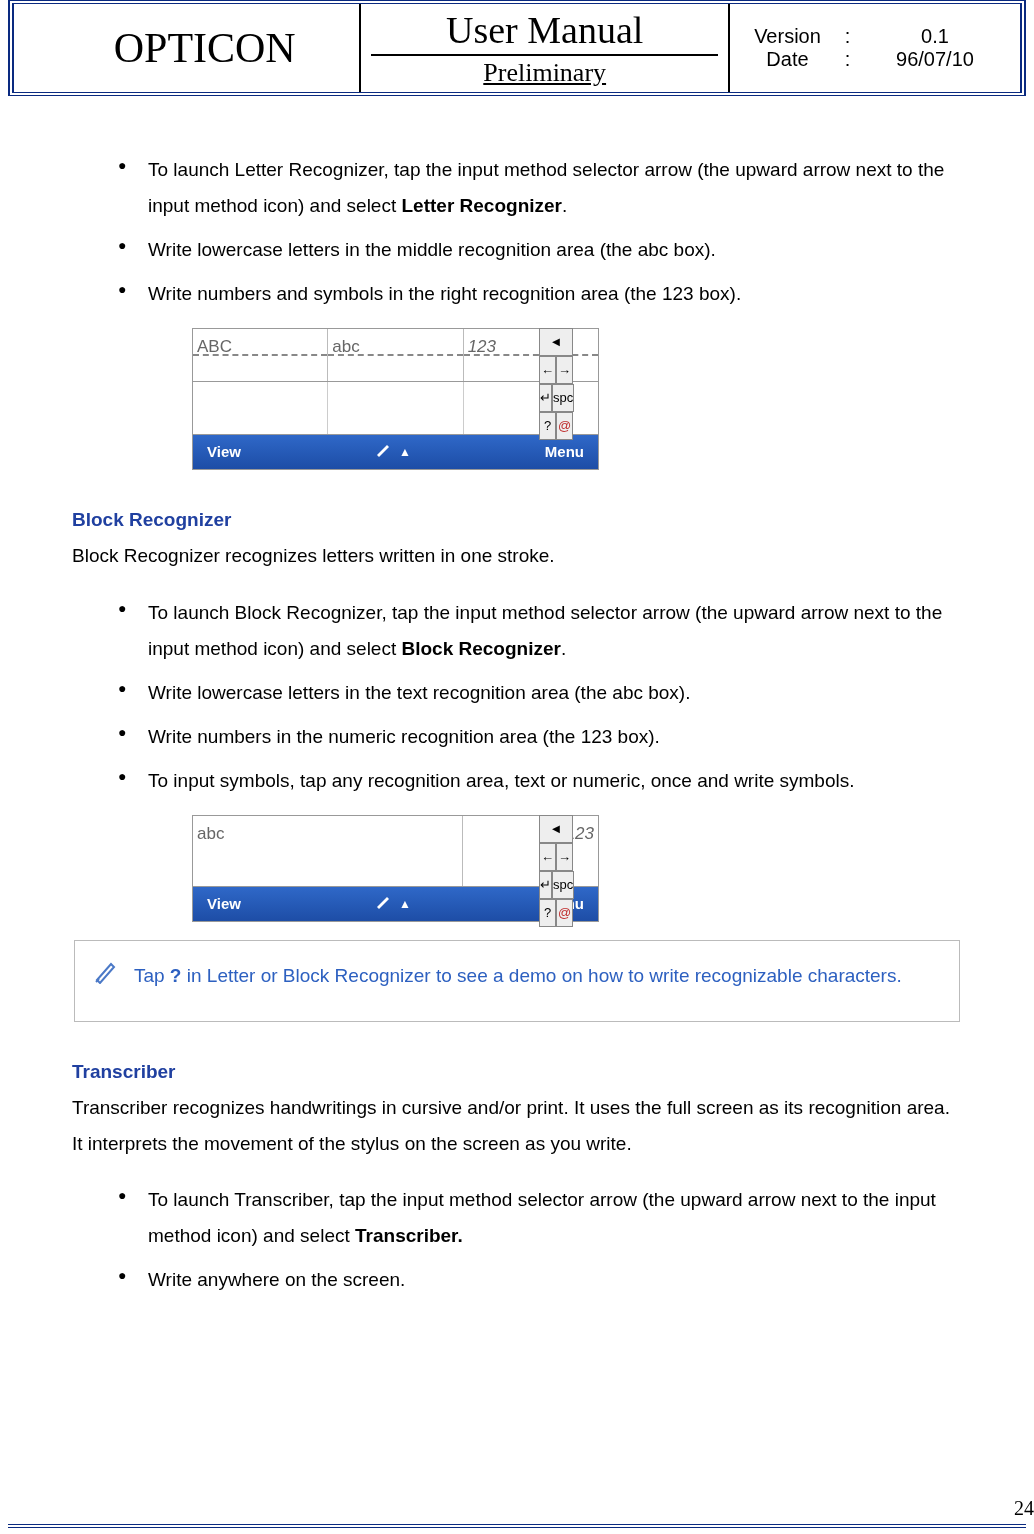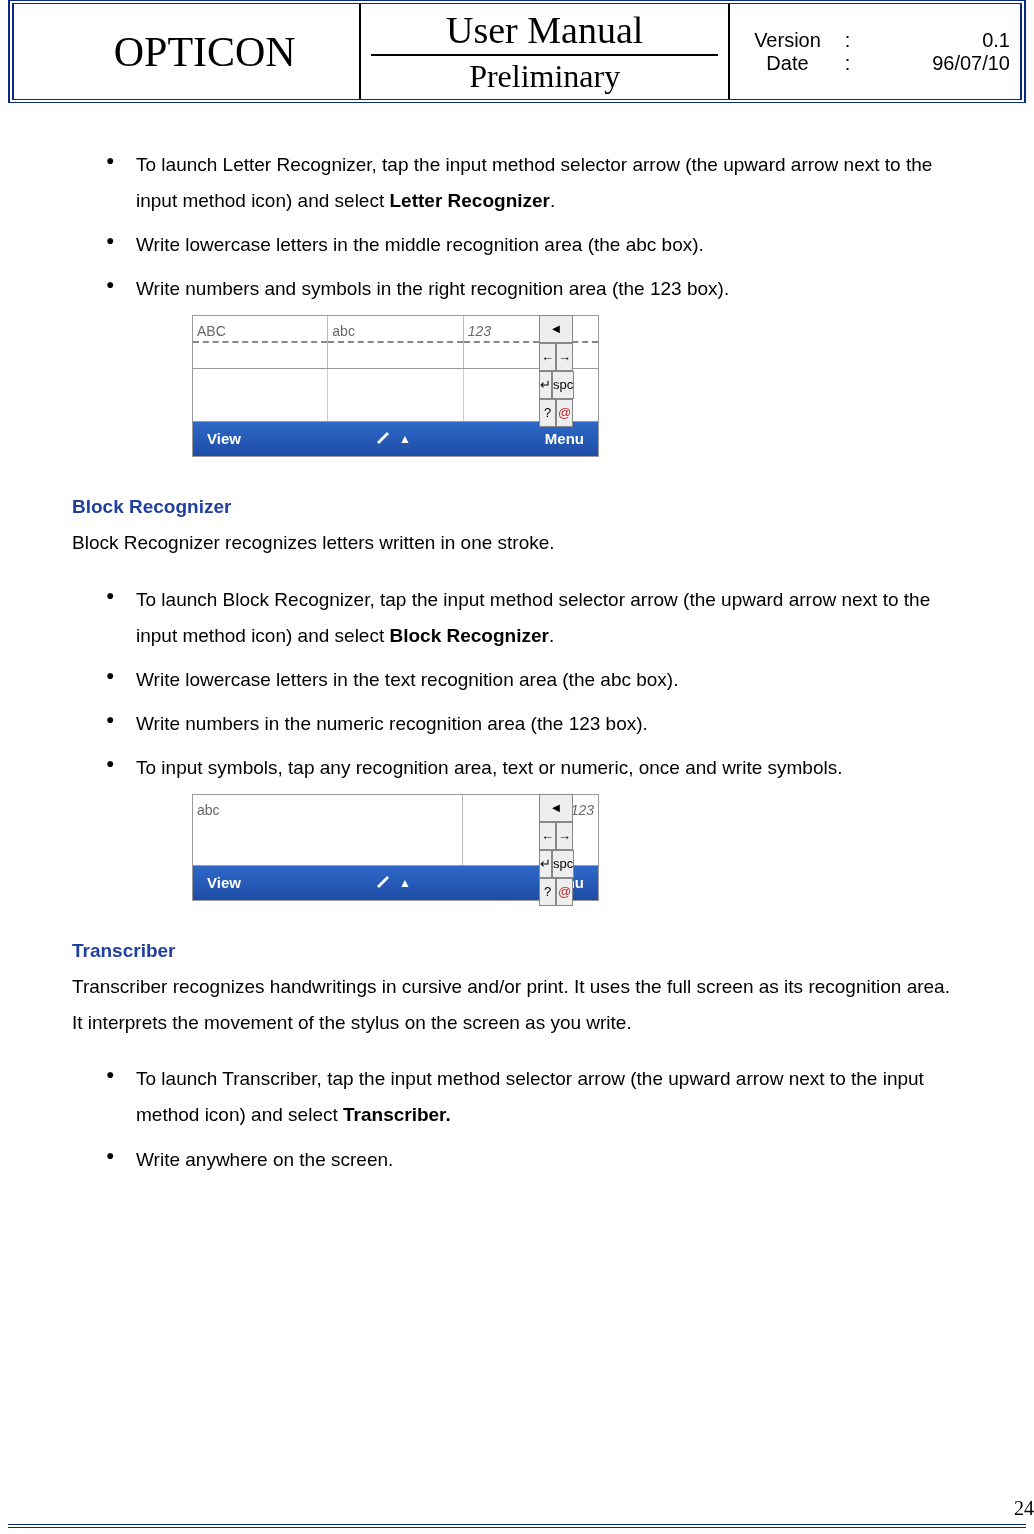--- a/index.html
+++ b/index.html
@@ -4,38 +4,38 @@
 <style>
   html,body{margin:0;padding:0;background:#fff;font-family:Verdana,Arial,sans-serif;color:#000;}
   .page{width:1034px;height:1534px;box-sizing:border-box;position:relative;padding:0 0 0 0;}
   
   .hdr{border:4px double #0a2a80;border-left-width:6px;border-right-width:6px;margin:0 8px;padding-left:36px;}
   .hdr table{width:100%;border-collapse:collapse;}
   .hdr td{vertical-align:middle;padding:4px 10px;}
   .hdr .c1{width:32%;border-right:2px solid #000;font-family:"Times New Roman",serif;font-size:42px;text-align:center;}
   .hdr .c2{width:38%;border-right:2px solid #000;text-align:center;}
   .hdr .c2 .um{font-family:"Times New Roman",serif;font-size:38px;border-bottom:2px solid #000;display:block;padding-bottom:2px;}
-  .hdr .c2 .pre{font-family:"Times New Roman",serif;font-size:32px;display:block;padding-top:2px;}
+  .hdr .c2 .pre{font-family:"Times New Roman",serif;font-size:26px;display:block;padding-top:2px;text-decoration:underline;}
   .hdr .c3{width:30%;font-family:Verdana,Arial,sans-serif;font-size:20px;}
   .hdr .c3 .row{display:flex;}
   .hdr .c3 .lbl{width:95px;text-align:center;}
   .hdr .c3 .sep{width:25px;text-align:center;}
-  .hdr .c3 .val{flex:1;text-align:right;}
+  .hdr .c3 .val{flex:1;text-align:center;}
   
   .content{padding:40px 72px 0 72px;font-size:19px;line-height:1.9;}
-  ul.bul{list-style:none;margin:4px;padding:0;}
+  ul.bul{list-style:none;margin:16px;padding:0;}
   ul.bul>li{position:relative;padding-left:60px;margin:0 0 8px 0;}
   ul.bul>li::before{content:"\25CF";position:absolute;left:30px;top:0;font-size:14px;}
   .bold{font-weight:bold;}
   .sechead{color:#2040a0;font-weight:bold;margin-top:32px;}
   .para{margin:0 0 20px 0;}
   
   .regpanel{width:405px;border:1px solid #999;margin-left:60px;margin-top:6px;background:#fff;}
   .regtop{height:52px;border-bottom:1px solid #999;display:flex;}
-  .regtop .area{flex:1;border-right:1px solid #bbb;position:relative;font-size:14px;color:#666;}
+  .regtop .area{flex:1;border-right:1px solid #bbb;position:relative;font-size:17px;color:#666;}
   .regtop .area:last-child{border-right:none;font-style:italic;}
   .regtop .area .lbl{position:absolute;top:2px;left:4px;font-family:Arial,sans-serif;}
   .regtop .dash{position:absolute;left:0;right:0;top:48%;border-top:2px dashed #888;}
   .regside{position:absolute;right:-36px;top:0;width:34px;}
   .regwrap{position:relative;}
   .regside .sbtn{height:26px;border:1px solid #888;display:flex;align-items:center;justify-content:center;font-size:13px;background:#eee;}
   .regrow2{height:52px;border-bottom:1px solid #999;display:flex;}
   .regrow2 .cell{flex:1;border-right:1px solid #ccc;}
   .regrow2 .cell:last-child{border-right:none;}
   .regbar{height:34px;background:#2a5fbf;background:linear-gradient(#2f68c8,#1d4da6);color:#fff;display:flex;align-items:center;justify-content:space-between;padding:0 14px;font-weight:bold;font-size:15px;}
@@ -187,20 +187,29 @@
           <div class="sbtn" style="flex:1">↵</div>
           <div class="sbtn" style="flex:1">spc</div>
         </div>
         <div style="display:flex;">
           <div class="sbtn" style="flex:1">?</div>
           <div class="sbtn" style="flex:1;color:#c03030;">@</div>
         </div>
       </div>
     </div>
 
+    <div class="note">
+      <span class="ico">
+        <svg width="26" height="26" viewBox="0 0 26 26">
+            <path d="M4 22 L18 6 L21 9 L7 25 Z" fill="none" stroke="#4b79c7" stroke-width="2"></path>
+            <path d="M3 24 L6 21" stroke="#4b79c7" stroke-width="2"></path>
+          </svg>
+      </span>
+      <span>Tap </span><span class="qb">?</span><span> in Letter or Block Recognizer to see a demo on how to write recognizable characters.</span>
+    </div>
 
     <div class="sechead" style="">Transcriber</div>
     <p class="para">Transcriber recognizes handwritings in cursive and/or print. It uses the full screen as its recognition area. It interprets the movement of the stylus on the screen as you write.</p>
 
     <ul class="bul">
       <li>
         <span>To launch Transcriber, tap the input method selector arrow (the upward arrow next to the input method icon) and select </span><span class="bold">Transcriber.</span><span></span>
       </li>
       <li>Write anywhere on the screen.</li>
     </ul>

